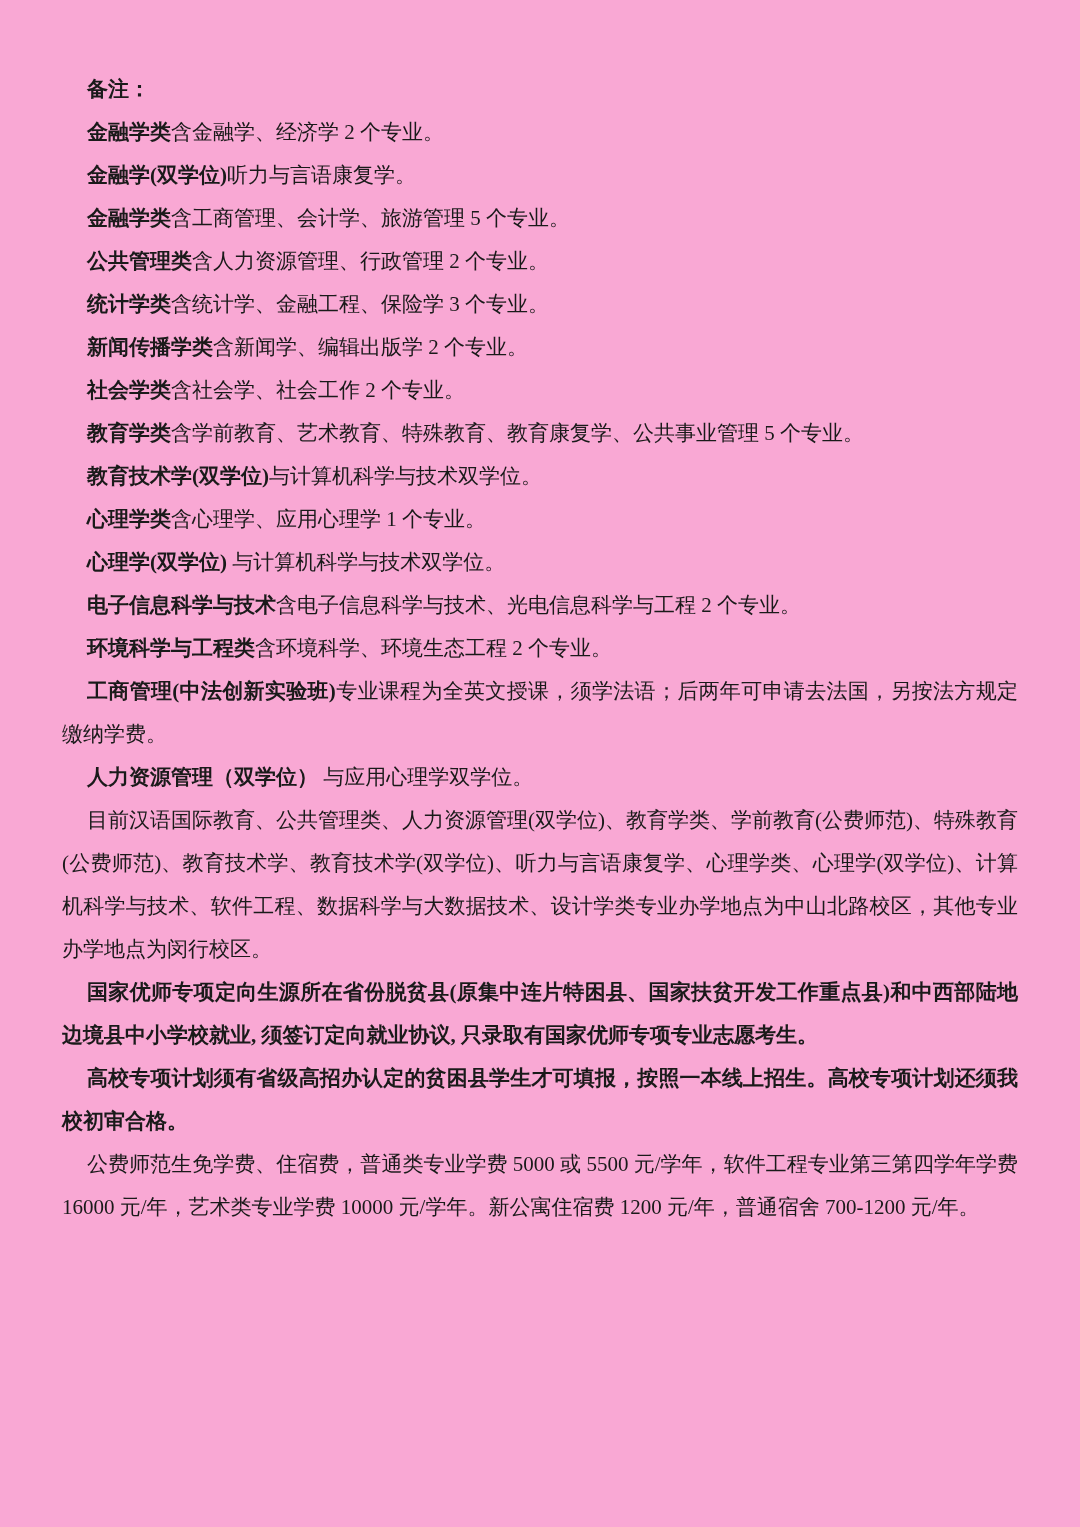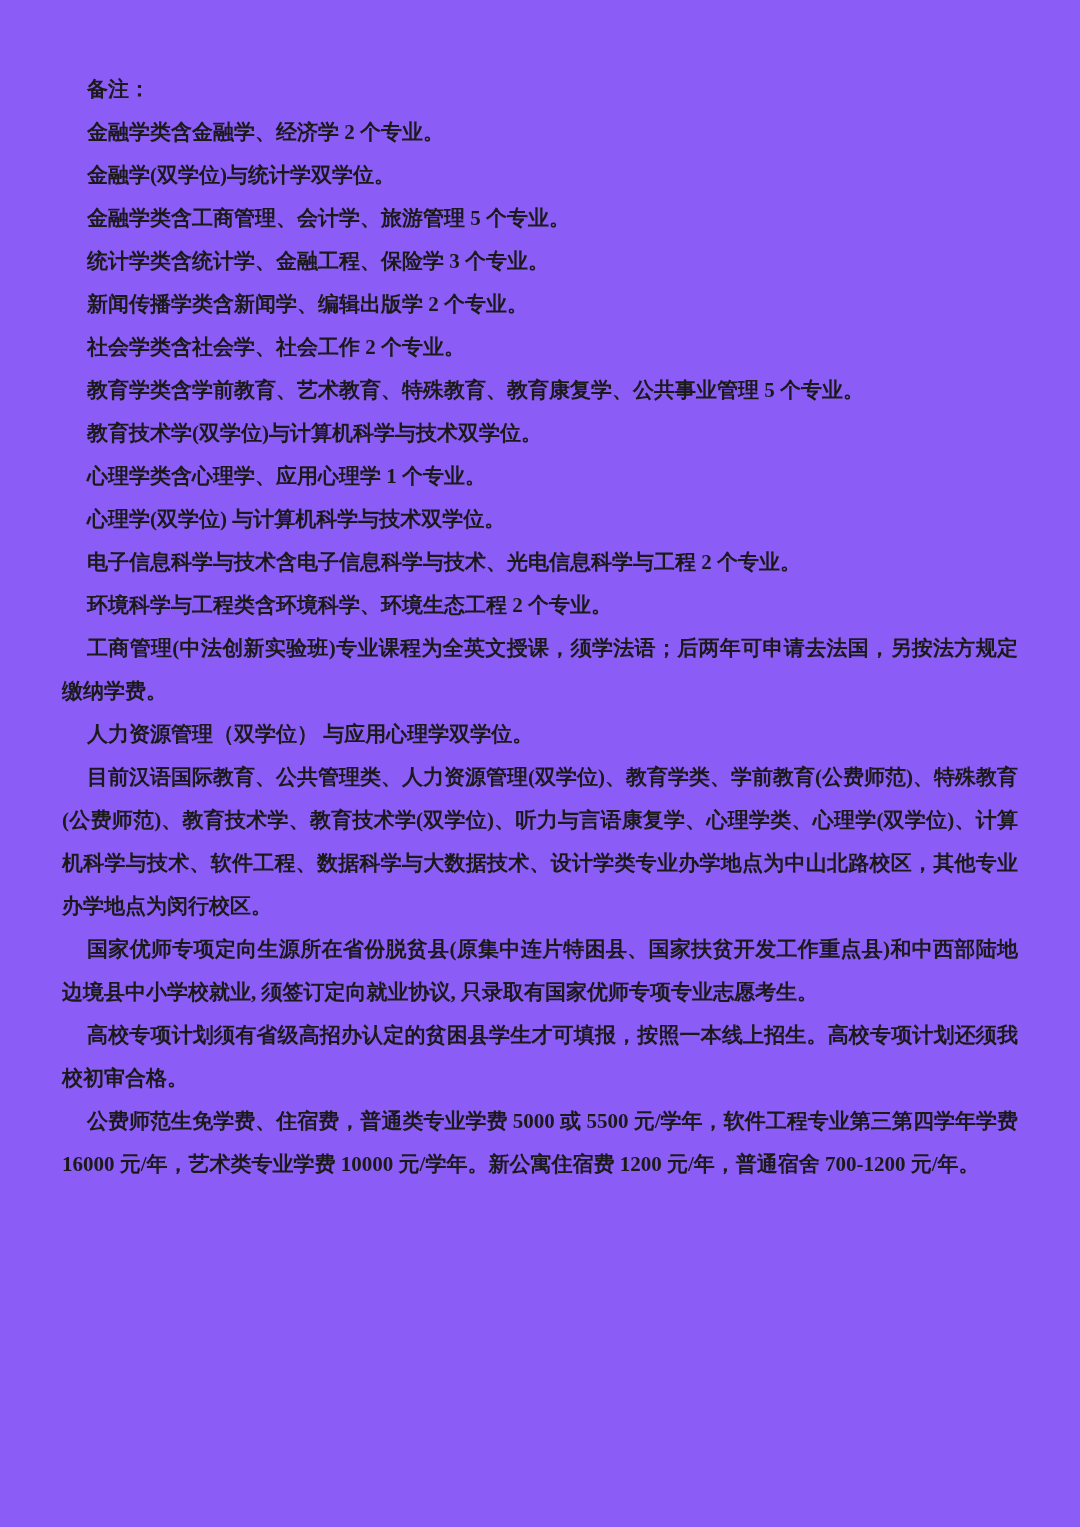--- a/index.html
+++ b/index.html
@@ -9,47 +9,48 @@
   }
   body {
     width: 1080px;
     height: 1527px;
     overflow: hidden;
   }
   .doc-page {
     box-sizing: border-box;
     width: 1080px;
     height: 1527px;
-    background: #8b5cf6;
+    background: #f9a8d4;
     padding: 68px 62px 60px 62px;
     font-family: "Liberation Serif", "DejaVu Serif", serif;
     font-size: 21px;
     line-height: 43px;
     color: #1a1a1a;
   }
   .doc-body p {
     margin: 0;
     padding: 0;
     text-indent: 25px;
     text-align: justify;
     text-justify: inter-ideograph;
     word-break: break-all;
   }
-  .seg { font-weight: bold; }
+  .seg { font-weight: normal; }
   .seg.bold { font-weight: bold; }
 </style>
 </head>
 <body>
 
 <main class="doc-page">
   <section class="doc-body">
       <p><span class="seg bold">备注：</span></p>
       <p><span class="seg bold">金融学类</span><span class="seg">含金融学、经济学 2 个专业。</span></p>
-      <p><span class="seg bold">金融学(双学位)</span><span class="seg">与统计学双学位。</span></p>
+      <p><span class="seg bold">金融学(双学位)</span><span class="seg">听力与言语康复学。</span></p>
       <p><span class="seg bold">金融学类</span><span class="seg">含工商管理、会计学、旅游管理 5 个专业。</span></p>
+      <p><span class="seg bold">公共管理类</span><span class="seg">含人力资源管理、行政管理 2 个专业。</span></p>
       <p><span class="seg bold">统计学类</span><span class="seg">含统计学、金融工程、保险学 3 个专业。</span></p>
       <p><span class="seg bold">新闻传播学类</span><span class="seg">含新闻学、编辑出版学 2 个专业。</span></p>
       <p><span class="seg bold">社会学类</span><span class="seg">含社会学、社会工作 2 个专业。</span></p>
       <p><span class="seg bold">教育学类</span><span class="seg">含学前教育、艺术教育、特殊教育、教育康复学、公共事业管理 5 个专业。</span></p>
       <p><span class="seg bold">教育技术学(双学位)</span><span class="seg">与计算机科学与技术双学位。</span></p>
       <p><span class="seg bold">心理学类</span><span class="seg">含心理学、应用心理学 1 个专业。</span></p>
       <p><span class="seg bold">心理学(双学位)</span><span class="seg"> 与计算机科学与技术双学位。</span></p>
       <p><span class="seg bold">电子信息科学与技术</span><span class="seg">含电子信息科学与技术、光电信息科学与工程 2 个专业。</span></p>
       <p><span class="seg bold">环境科学与工程类</span><span class="seg">含环境科学、环境生态工程 2 个专业。</span></p>
       <p><span class="seg bold">工商管理(中法创新实验班)</span><span class="seg">专业课程为全英文授课，须学法语；后两年可申请去法国，另按法方规定缴纳学费。</span></p>

